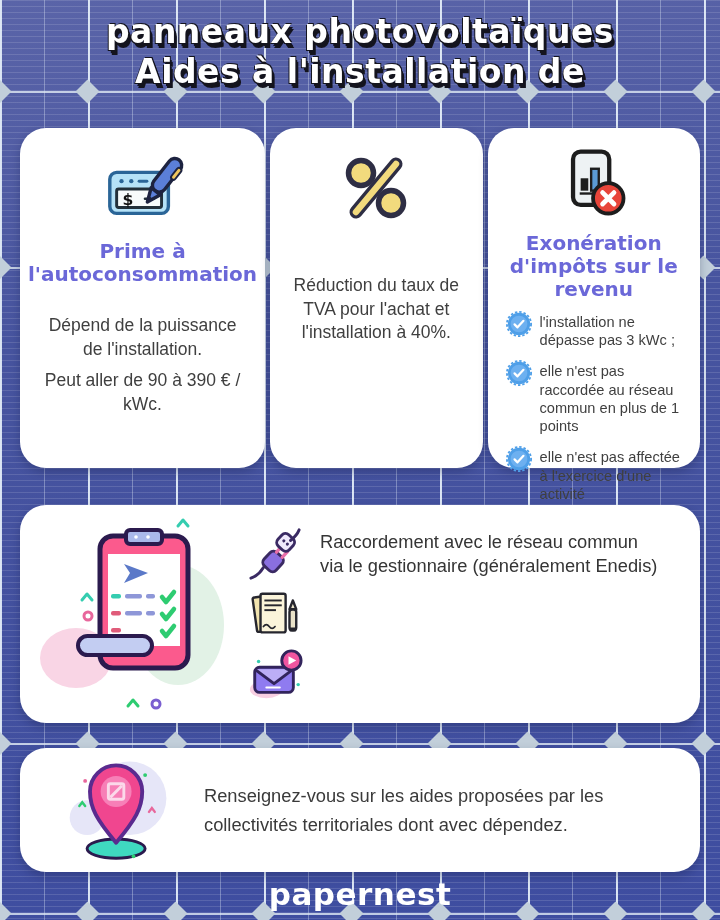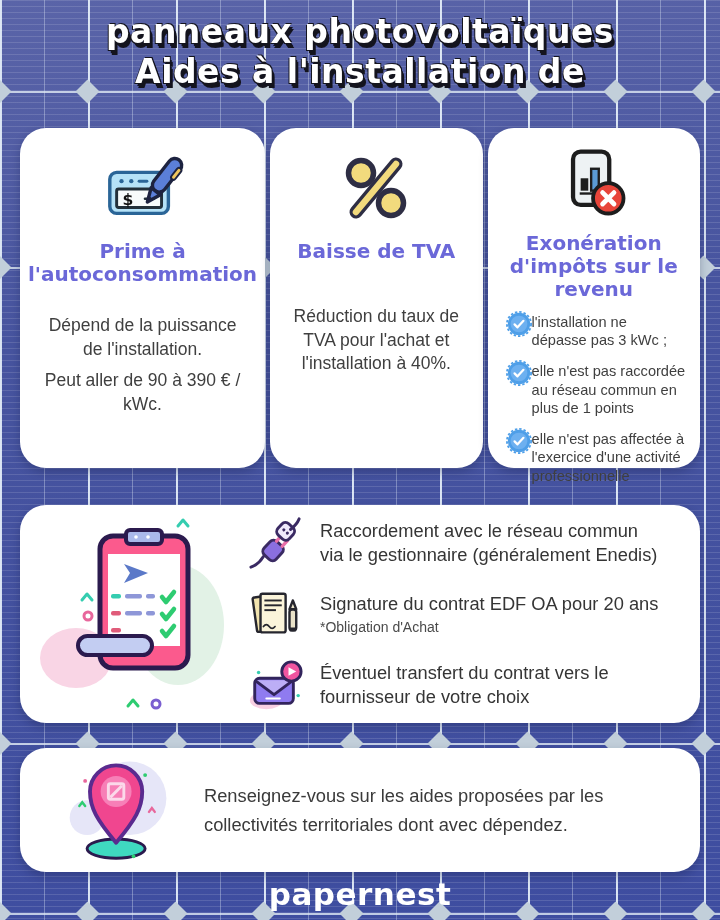--- a/index.html
+++ b/index.html
@@ -30,27 +30,27 @@
   .card-heading{
     font-family:"DejaVu Sans",sans-serif;font-weight:800;color:#6b68d8;
     font-size:20px;line-height:1.15;text-align:center;margin-top:8px;
   }
   .body-text{color:#3f3f3f;font-size:17.5px;line-height:1.35;text-align:center;}
   .prime-p1{margin-top:28px;max-width:190px;}
   .prime-p2{margin-top:8px;max-width:200px;}
   .tva-p{margin-top:42px;max-width:215px;}
 
   .check-list{margin-top:10px;width:100%;padding:0 6px 0 10px;box-sizing:border-box;display:flex;flex-direction:column;gap:11px;}
-  .check-item{display:flex;align-items:flex-start;}
+  .check-item{display:flex;align-items:flex-start;gap:8px;}
   .check-item .txt{color:#3f3f3f;font-size:14.6px;line-height:1.25;text-align:left;padding-top:2px;}
   .badge{flex:0 0 auto;}
 
   .process-card{position:absolute;left:20px;top:505px;width:680px;height:218px;display:flex;align-items:center;box-sizing:border-box;padding-left:18px;}
   .illo{flex:0 0 auto;}
-  .steps{margin-left:18px;display:flex;flex-direction:column;gap:15px;width:420px;}
+  .steps{margin-left:18px;display:flex;flex-direction:column;gap:4px;width:420px;}
   .step{display:flex;align-items:center;gap:16px;}
   .step-icon{flex:0 0 auto;width:58px;display:flex;justify-content:center;}
   .step-text{color:#353535;font-size:18.3px;line-height:1.32;max-width:385px;}
   .step-note{color:#4a4a4a;font-size:14px;margin-top:2px;}
 
   .local-card{position:absolute;left:20px;top:748px;width:680px;height:124px;display:flex;align-items:center;box-sizing:border-box;padding-left:40px;}
   .local-text{margin-left:26px;color:#3a3a3a;font-size:18.3px;line-height:1.6;max-width:450px;}
 
   .footer-brand{
     position:absolute;top:876px;left:0;width:720px;text-align:center;z-index:3;
@@ -134,21 +134,20 @@
 
     <div class="card top-card">
       <div class="icon-slot">
         <svg width="74" height="74" viewBox="0 0 74 74">
           <line x1="57" y1="13" x2="17" y2="61" stroke="#2e2e44" stroke-width="13" stroke-linecap="round"></line>
           <line x1="57" y1="13" x2="17" y2="61" stroke="#f2da7d" stroke-width="6.5" stroke-linecap="round"></line>
           <circle cx="22" cy="22" r="12.5" fill="#f2da7d" stroke="#2e2e44" stroke-width="5.5"></circle>
           <circle cx="52" cy="52" r="12.5" fill="#f2da7d" stroke="#2e2e44" stroke-width="5.5"></circle>
         </svg>
       </div>
-      <div class="card-heading">Baisse de TVA</div>
       <div class="body-text tva-p">Réduction du taux de TVA pour l'achat et l'installation à 40%.</div>
     </div>
 
     <div class="card top-card">
       <div class="icon-slot">
         <svg width="80" height="80" viewBox="0 0 84 84">
           <rect x="20" y="8" width="38" height="56" rx="8" fill="#eef2f4" stroke="#1d1d1d" stroke-width="4.5"></rect>
           <rect x="28" y="36" width="8" height="13" fill="#1d1d1d"></rect>
           <rect x="39" y="26" width="8" height="23" fill="#5b9bd5" stroke="#1d1d1d" stroke-width="2.5"></rect>
           <line x1="27" y1="52" x2="49" y2="52" stroke="#1d1d1d" stroke-width="2.5"></line>
@@ -255,39 +254,34 @@
             <line x1="18" y1="15" x2="36" y2="15" stroke="#26262e" stroke-width="2"></line>
             <line x1="18" y1="20" x2="36" y2="20" stroke="#26262e" stroke-width="2"></line>
             <line x1="18" y1="25" x2="30" y2="25" stroke="#26262e" stroke-width="2"></line>
             <path d="M17 42 q3 -4 6 0 t6 0" fill="none" stroke="#26262e" stroke-width="1.8" stroke-linecap="round"></path>
             <rect x="44" y="24" width="7" height="22" rx="3" fill="#e9e2c8" stroke="#26262e" stroke-width="2.5"></rect>
             <path d="M44 24 L51 24 L47.5 15 Z" fill="#e9e2c8" stroke="#26262e" stroke-width="2.5" stroke-linejoin="round"></path>
             <path d="M46.2 18.5 L48.8 18.5 L47.5 15 Z" fill="#26262e"></path>
             <rect x="44" y="43" width="7" height="4" rx="1" fill="#26262e"></rect>
           </svg>
         </span>
-        <span class="step-text">
-          <span>Signature du contrat EDF OA pour 20 ans</span>
-          <div class="step-note">*Obligation d'Achat</div>
-        </span>
       </div>
       <div class="step">
         <span class="step-icon">
           <svg width="56" height="56" viewBox="0 0 58 58">
             <ellipse cx="20" cy="45" rx="17" ry="9" fill="#f8cfe2"></ellipse>
             <rect x="8" y="22" width="40" height="26" rx="5" fill="#8f7bf0" stroke="#32245c" stroke-width="3"></rect>
             <path d="M8 24 L28 39 L48 24" fill="#bcaef6" stroke="#32245c" stroke-width="3" stroke-linejoin="round"></path>
             <line x1="20" y1="43" x2="34" y2="43" stroke="#ffffff" stroke-width="2" stroke-linecap="round"></line>
             <circle cx="46" cy="15" r="10" fill="#f055a0" stroke="#32245c" stroke-width="3"></circle>
             <path d="M43 10.5 L43 19.5 L51 15 Z" fill="#ffffff"></path>
             <circle cx="12" cy="16" r="1.8" fill="#35cdb0"></circle>
             <circle cx="53" cy="40" r="1.8" fill="#35cdb0"></circle>
           </svg>
         </span>
-        <span class="step-text">Éventuel transfert du contrat vers le fournisseur de votre choix</span>
       </div>
     </div>
   </div>
 
   <div class="card local-card">
     <div class="illo">
       <svg width="118" height="120" viewBox="0 0 122 124">
         <circle cx="72" cy="52" r="38" fill="#e6e6f8"></circle>
         <circle cx="28" cy="72" r="18" fill="#e6e6f8"></circle>
         <ellipse cx="58" cy="104" rx="30" ry="10" fill="#3fd9c0" stroke="#2b1a4e" stroke-width="3"></ellipse>

